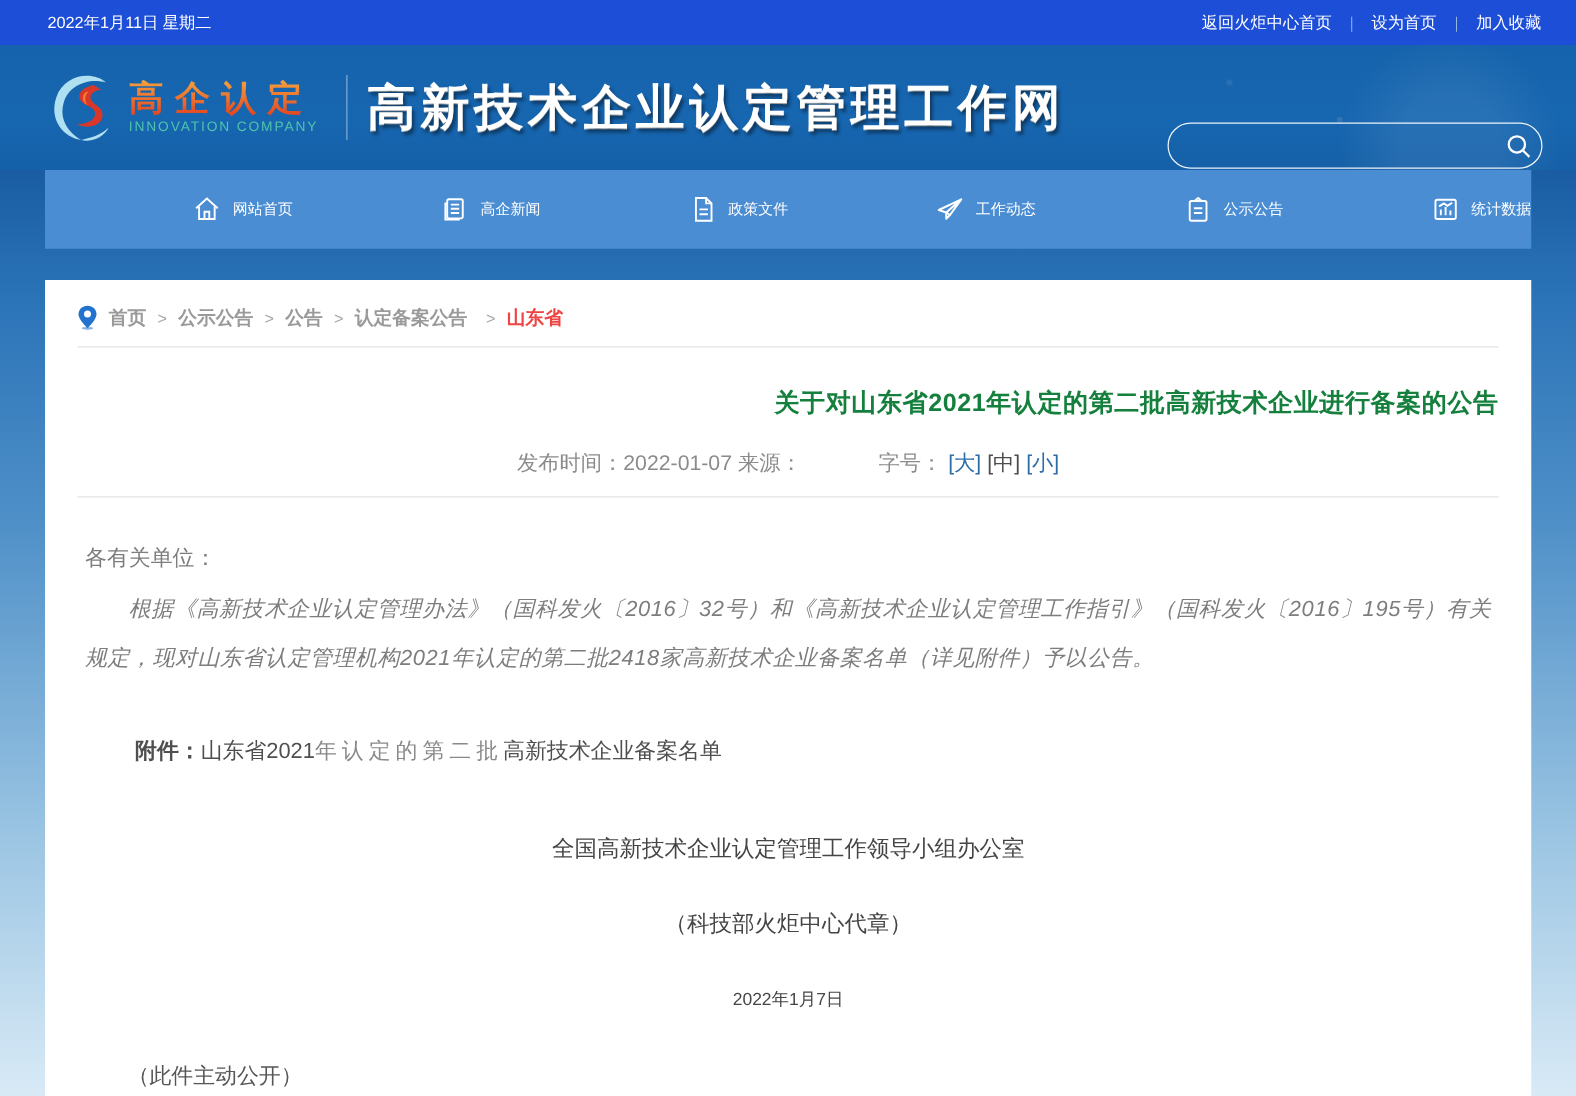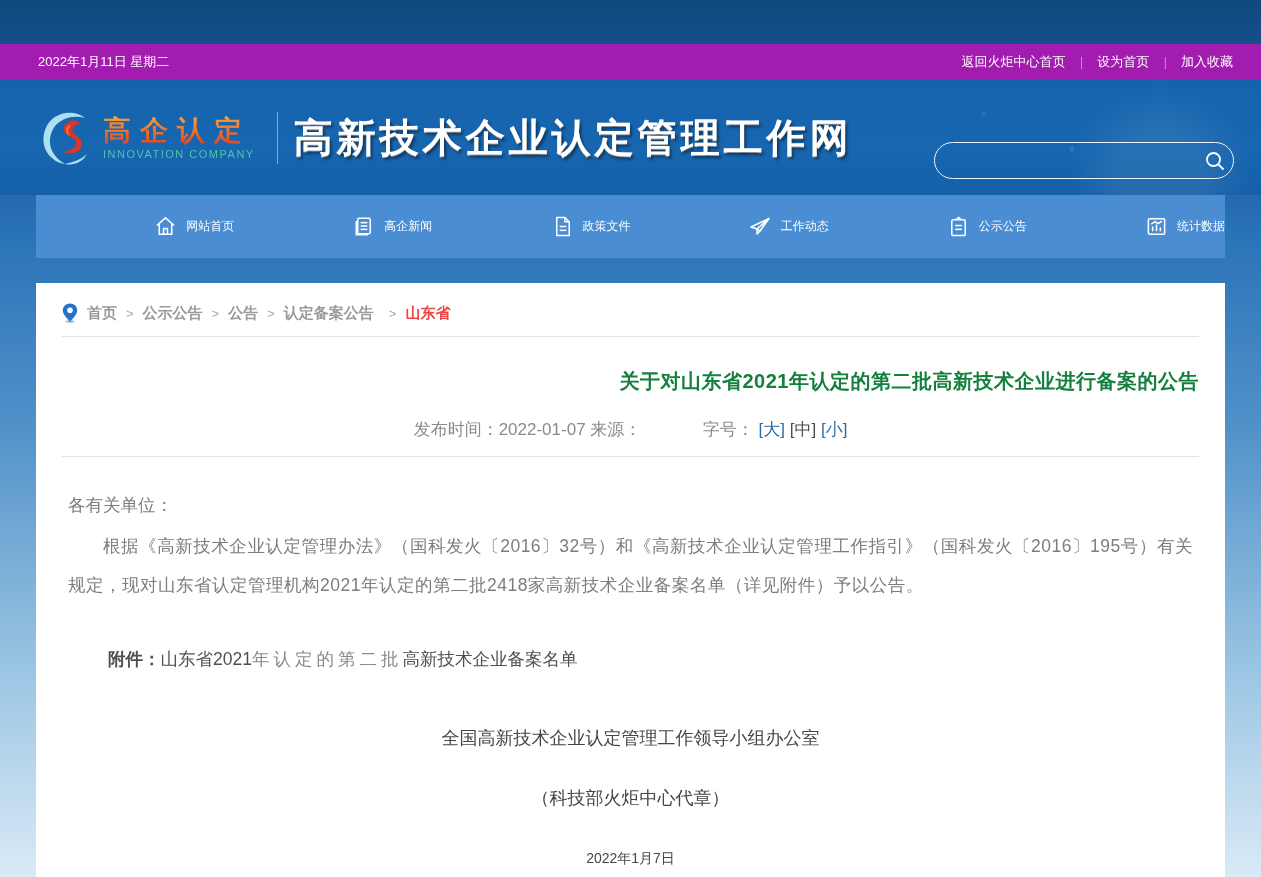--- a/index.html
+++ b/index.html
@@ -6,31 +6,31 @@
   html,body { width:1261px; height:877px; overflow:hidden; }
   body {
     font-family: "Liberation Sans", "DejaVu Sans", sans-serif;
     background: linear-gradient(180deg,
       #11497f 0px, #1a5da3 140px, #2b74b8 240px,
       #4f90c8 420px, #9ec7e4 680px, #d9eaf6 877px);
   }
 
   
   .topbar {
-    height:36px; background:#a21caf; color:#fff;
+    height:36px; background:#1d4ed8; color:#fff;
     display:flex; align-items:center; justify-content:space-between;
-    padding:0 28px 0 38px; font-size:13px;margin-top:44px;
+    padding:0 28px 0 38px; font-size:13px;
   }
   .topbar-links { display:flex; align-items:center; gap:10px; }
   .topbar-links a { color:#fff; text-decoration:none; font-size:13px; cursor:pointer; }
   .topbar-sep { color:#9dc0de; font-size:12px; }
 
   
   .header {
-    height:115px; position:relative;
+    height:100px; position:relative;
     background:
       radial-gradient(circle at 85% 60%, rgba(255,255,255,0.10) 0 2px, transparent 3px),
       radial-gradient(circle at 78% 30%, rgba(255,255,255,0.08) 0 2px, transparent 3px),
       radial-gradient(circle at 92% 80%, rgba(255,255,255,0.07) 0 40px, transparent 90px),
       linear-gradient(180deg, #1563ac 0%, #1766b0 60%, #1560a8 100%);
     display:flex; align-items:center; padding:0 28px 0 35px;
   }
   .logo-block { display:flex; align-items:center; cursor:pointer; }
   .logo-mark { width:64px; height:64px; flex:0 0 auto; }
   .logo-text { margin-left:4px; }
@@ -88,21 +88,21 @@
   }
   .art-meta { margin-top:23px; text-align:center; font-size:17px; color:#8b8b8b; }
   .art-meta .metasep { display:inline-block; width:52px; }
   .size-link { cursor:pointer; }
   .size-blue { color:#2e6da8; }
   .size-dark { color:#4d4d4d; }
   .rule2 { border:none; border-top:1px solid #e4e4e4; margin-top:15px; }
 
   .art-body { margin-top:29px; font-size:17.5px; color:#7d7d7d; line-height:39px; padding:0 6px; }
   .salutation { }
-  .para { text-indent:2em; text-align:justify; margin-top:2px; letter-spacing:0.5px; }
+  .para { text-indent:2em; text-align:justify; margin-top:2px; letter-spacing:0.5px;font-style:italic; }
   .attachment { margin-top:35px; padding-left:40px; color:#5d5d5d; }
   .attach-label { font-weight:bold; color:#4f4f4f; }
   .attach-a { color:#4f4f4f; }
   .attach-b { font-family:"Liberation Serif","DejaVu Serif",serif; color:#8a8a8a; letter-spacing:4px; }
   .attach-c { color:#4f4f4f; }
 
   .sig { text-align:center; color:#454545; font-size:18px; }
   .sig-org { margin-top:40px; }
   .sig-note { margin-top:21px; }
   .sig-date { margin-top:21px; font-size:14px; }

